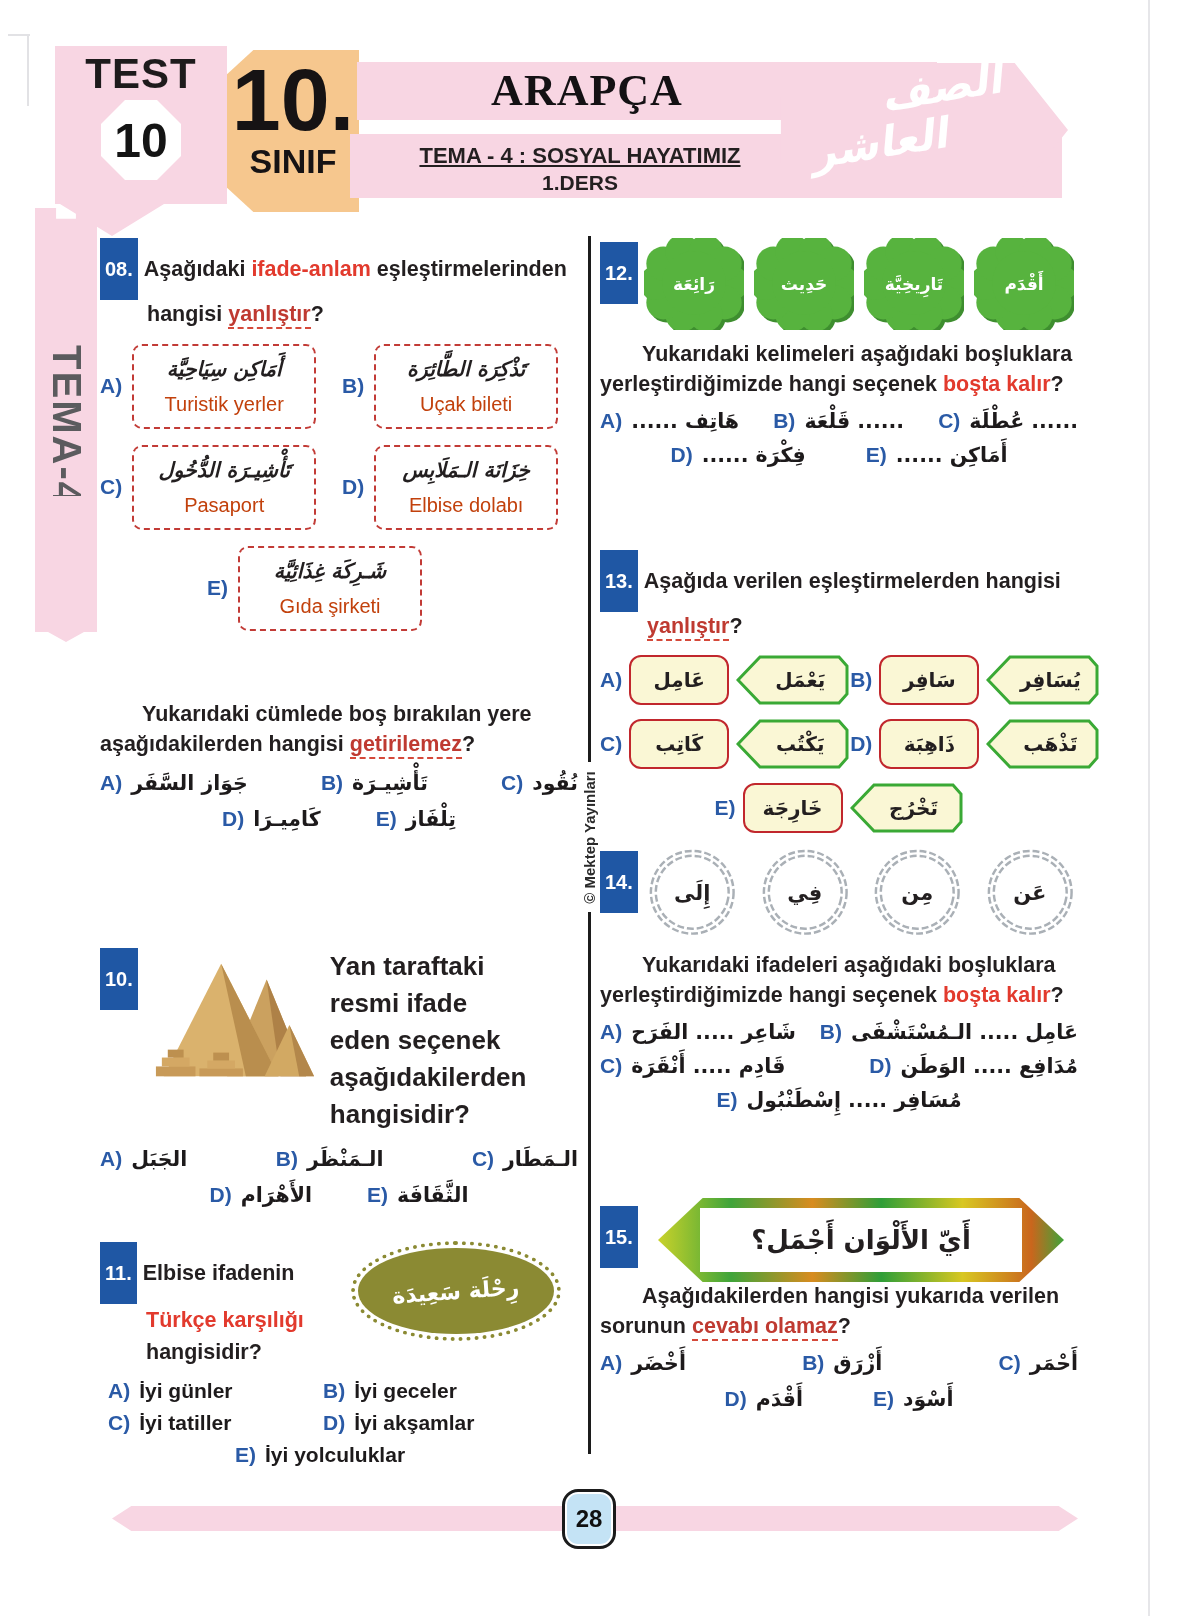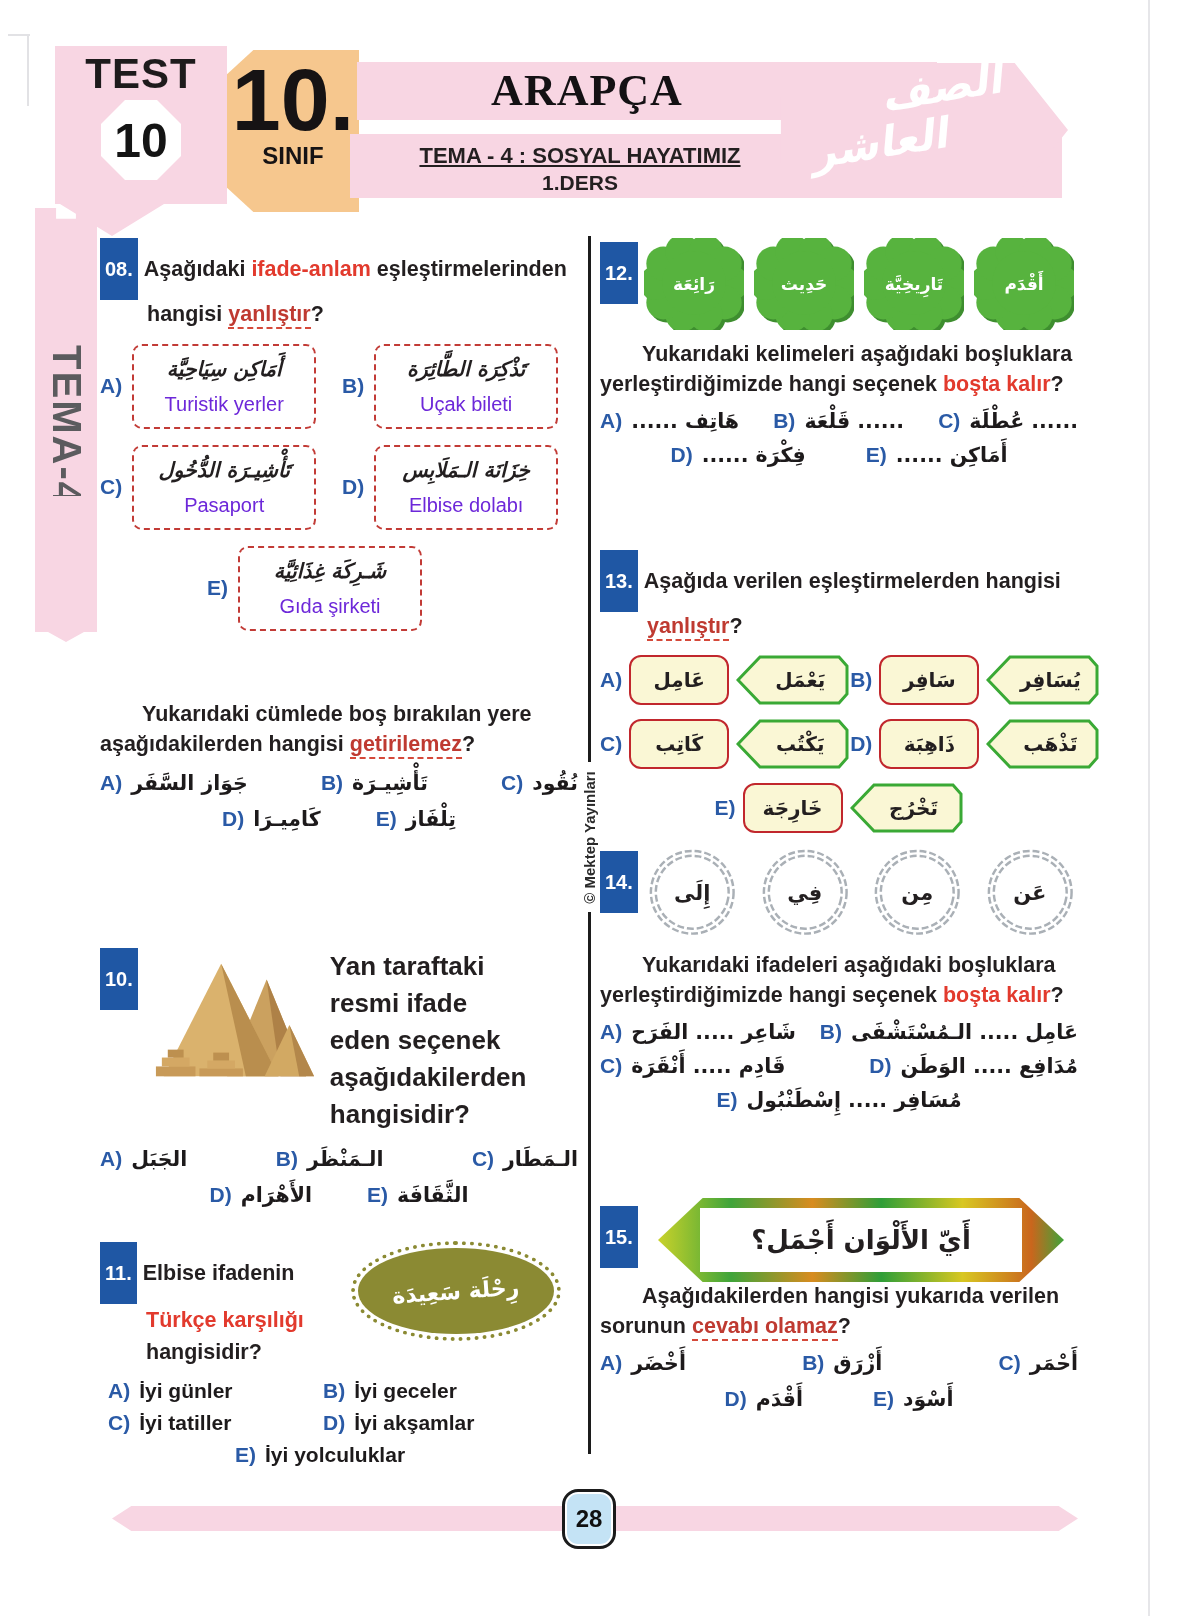--- a/index.html
+++ b/index.html
@@ -10,21 +10,21 @@
   .test-block{position:absolute;left:55px;top:46px;width:172px;height:158px;text-align:center;}
   .test-word{font-size:42px;font-weight:900;letter-spacing:1px;margin-top:4px;color:#1e1b1c;}
   .octagon{width:80px;height:80px;margin:2px auto 0;background:#fff;
            clip-path:polygon(30% 0,70% 0,100% 30%,100% 70%,70% 100%,30% 100%,0 70%,0 30%);
            display:flex;align-items:center;justify-content:center;font-size:48px;font-weight:900;color:#141414;}
   .test-tri{position:absolute;left:60px;top:204px;width:104px;height:32px;background:#f8d6e3;
             clip-path:polygon(0 0,100% 0,50% 100%);}
   .grade-block{position:absolute;left:227px;top:50px;width:132px;height:162px;background:#f6c78e;
                clip-path:polygon(20% 0,100% 0,100% 100%,20% 100%,0 85%,0 15%);text-align:center;}
   .grade-num{font-size:88px;font-weight:800;line-height:1.0;margin-top:6px;color:#161314;}
-  .grade-word{font-size:24px;font-weight:800;line-height:1.0;margin-top:0;color:#161314;}
+  .grade-word{font-size:34px;font-weight:800;line-height:1.0;margin-top:0;color:#161314;}
   .band1{position:absolute;left:357px;top:62px;width:580px;height:58px;font-family:Liberation Serif, serif;}
   .band2{position:absolute;left:350px;top:134px;width:712px;height:64px;}
   .band-inner{width:460px;text-align:center;}
   .subject{font-size:44px;font-weight:900;letter-spacing:1px;line-height:58px;color:#141114;}
   .theme{font-size:22px;font-weight:800;margin-top:9px;text-decoration:underline;}
   .lesson{font-size:21px;font-weight:800;margin-top:2px;}
   .callig{position:absolute;left:772px;top:54px;width:296px;height:152px;background:#f8d6e3;
           clip-path:polygon(0 6%,82% 6%,100% 50%,82% 94%,0 94%,0 72%,3% 72%,3% 28%,0 28%);}
   .callig span{position:absolute;color:#ffffff;font-family:"DejaVu Sans",sans-serif;font-weight:bold;
                font-size:42px;transform:rotate(-9deg) skewX(-14deg);}
@@ -66,21 +66,21 @@
   .opt{display:flex;align-items:center;gap:9px;}
   .optrow{display:flex;align-items:center;}
   .sp{justify-content:space-between;}
   .ctr{justify-content:center;}
   
   .mgrid{display:flex;flex-wrap:wrap;row-gap:16px;column-gap:16px;margin-top:14px;}
   .mcell{display:flex;align-items:center;gap:10px;width:226px;}
   .mbox{border:2.5px dashed #c23b36;border-radius:10px;background:#fff;width:172px;
         padding:11px 4px;text-align:center;}
   .mbox .a{display:block;font-size:20.5px;direction:rtl;font-style:italic;}
-  .mbox .t{display:block;font-size:20px;font-weight:normal;color:#6d28d9;margin-top:12px;text-align:center;}
+  .mbox .t{display:block;font-size:20px;font-weight:normal;color:#c2410c;margin-top:12px;text-align:center;}
   
   .qrow{display:flex;align-items:flex-start;gap:10px;}
   .sentence{flex:1;direction:rtl;text-align:right;font-size:21px;line-height:1.3;}
   
   .q10top{display:flex;align-items:flex-start;gap:12px;}
   .q10txt{font-size:26px;font-weight:bold;line-height:1.42;width:205px;}
   
   .q11row{display:flex;align-items:flex-start;gap:18px;}
   .q11lines{font-size:21.5px;font-weight:bold;line-height:1.5;}
   .oval{width:196px;height:86px;background:#8b8a33;border-radius:50%;outline:4px dotted #8b8a33;

